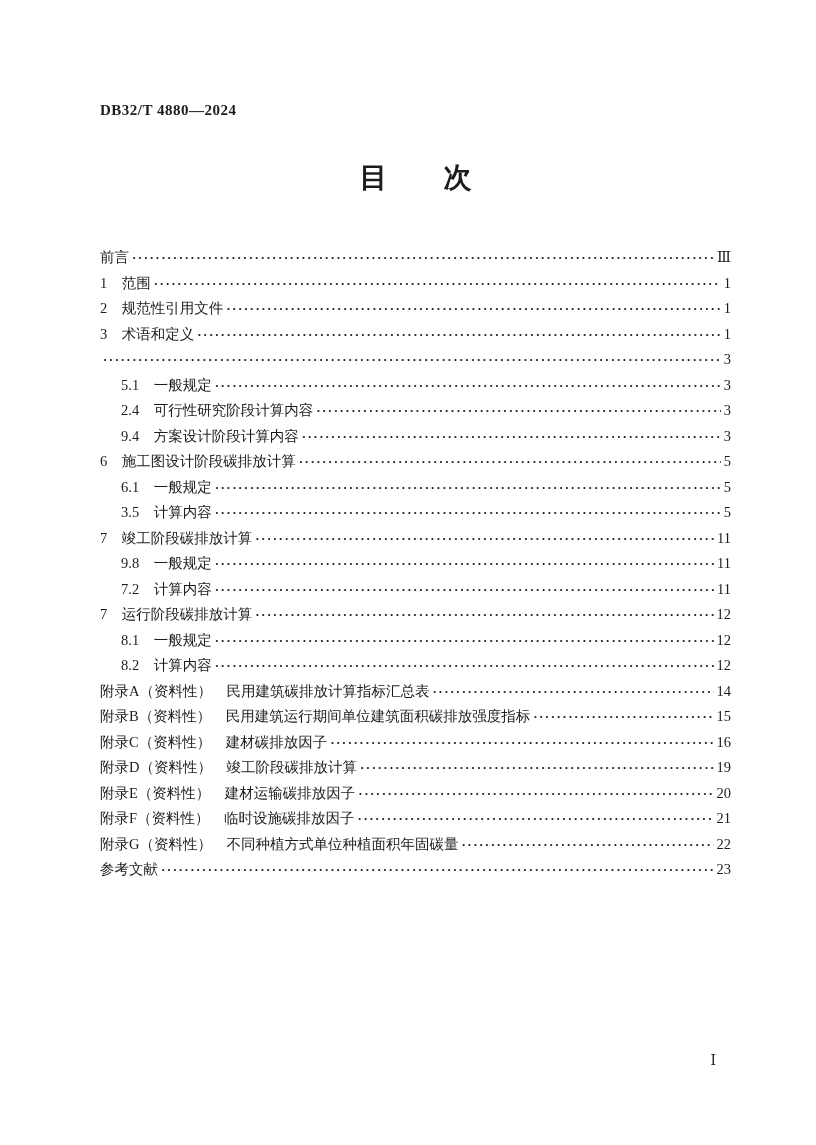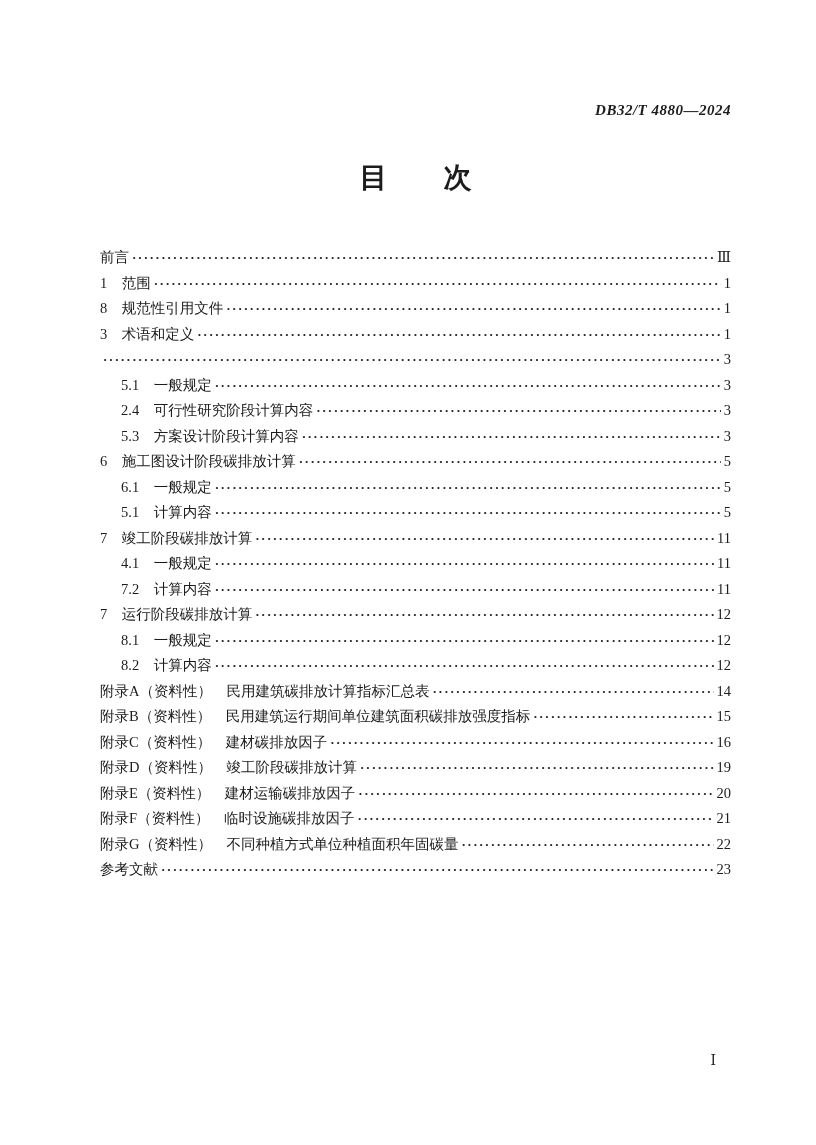--- a/index.html
+++ b/index.html
@@ -9,26 +9,25 @@
     width: 816px;
     height: 1145px;
     margin: 0 auto;
     background: #ffffff;
     color: #1c1c1c;
     font-family: "Liberation Serif", "DejaVu Serif", serif;
     padding: 102px 85px 0 100px;
     overflow: hidden;
   }
   .doc-header {
-    text-align: right;
+    text-align: left;
     font-size: 15px;
     font-weight: bold;
     letter-spacing: 0.5px;
     margin-bottom: 40px;
-    font-style: italic;
   }
   .doc-title {
     text-align: center;
     font-size: 28px;
     font-weight: bold;
     letter-spacing: 14px;
     text-indent: 14px; 
     margin-bottom: 48px;
     font-family: Liberation Mono, monospace;
   }
@@ -83,21 +82,21 @@
         <span class="toc-label">前言</span>
         <span class="toc-leader"></span>
         <span class="toc-page">Ⅲ</span>
       </div>
       <div class="toc-row">
         <span class="toc-label">1　范围</span>
         <span class="toc-leader"></span>
         <span class="toc-page">1</span>
       </div>
       <div class="toc-row">
-        <span class="toc-label">8　规范性引用文件</span>
+        <span class="toc-label">2　规范性引用文件</span>
         <span class="toc-leader"></span>
         <span class="toc-page">1</span>
       </div>
       <div class="toc-row">
         <span class="toc-label">3　术语和定义</span>
         <span class="toc-leader"></span>
         <span class="toc-page">1</span>
       </div>
       <div class="toc-row">
         <span class="toc-leader"></span>
@@ -107,46 +106,46 @@
         <span class="toc-label">5.1　一般规定</span>
         <span class="toc-leader"></span>
         <span class="toc-page">3</span>
       </div>
       <div class="toc-row indent">
         <span class="toc-label">2.4　可行性研究阶段计算内容</span>
         <span class="toc-leader"></span>
         <span class="toc-page">3</span>
       </div>
       <div class="toc-row indent">
-        <span class="toc-label">5.3　方案设计阶段计算内容</span>
+        <span class="toc-label">9.4　方案设计阶段计算内容</span>
         <span class="toc-leader"></span>
         <span class="toc-page">3</span>
       </div>
       <div class="toc-row">
         <span class="toc-label">6　施工图设计阶段碳排放计算</span>
         <span class="toc-leader"></span>
         <span class="toc-page">5</span>
       </div>
       <div class="toc-row indent">
         <span class="toc-label">6.1　一般规定</span>
         <span class="toc-leader"></span>
         <span class="toc-page">5</span>
       </div>
       <div class="toc-row indent">
-        <span class="toc-label">5.1　计算内容</span>
+        <span class="toc-label">3.5　计算内容</span>
         <span class="toc-leader"></span>
         <span class="toc-page">5</span>
       </div>
       <div class="toc-row">
         <span class="toc-label">7　竣工阶段碳排放计算</span>
         <span class="toc-leader"></span>
         <span class="toc-page">11</span>
       </div>
       <div class="toc-row indent">
-        <span class="toc-label">4.1　一般规定</span>
+        <span class="toc-label">9.8　一般规定</span>
         <span class="toc-leader"></span>
         <span class="toc-page">11</span>
       </div>
       <div class="toc-row indent">
         <span class="toc-label">7.2　计算内容</span>
         <span class="toc-leader"></span>
         <span class="toc-page">11</span>
       </div>
       <div class="toc-row">
         <span class="toc-label">7　运行阶段碳排放计算</span>

